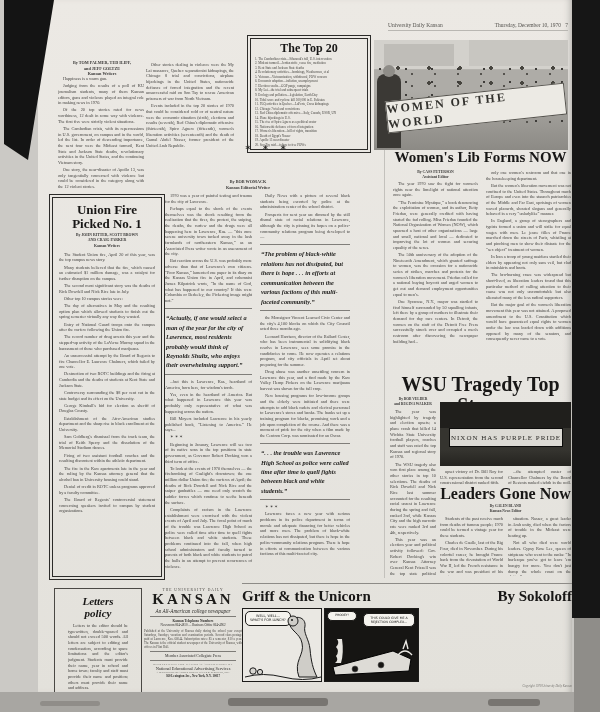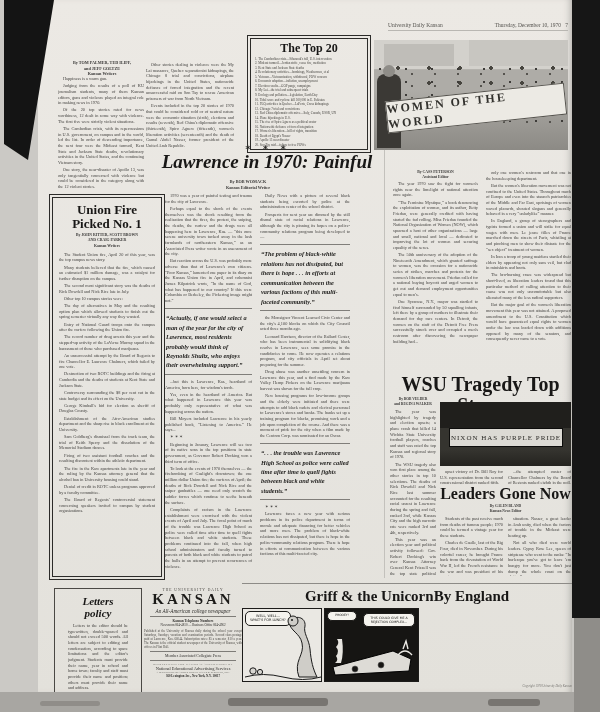--- a/index.html
+++ b/index.html
@@ -34,21 +34,21 @@
   
   .photo2{left:402px;top:402px;width:131px;height:64px;background:linear-gradient(180deg,#201f1c 0 40%,#35342f 41% 75%,#24231f 100%);overflow:hidden;}
   .banner2{position:absolute;left:9px;top:26px;width:112px;height:17px;background:#dcdad4;border:1px solid #0d0d0c;display:flex;align-items:center;justify-content:center;font-weight:normal;font-size:7px;letter-spacing:1px;color:#2a2925;}
   .vrule{position:absolute;width:1px;background:#c3c1bc;}
   .hrule{position:absolute;height:1px;background:#8d8b87;}
   
   .lbox{left:16px;top:588px;width:88px;height:110px;border:1px solid #4a4844;padding:5px 13px;box-sizing:border-box;}
   .mast{left:104px;top:588px;width:102px;height:112px;text-align:center;overflow:hidden;}
   .mast .thin{height:1px;background:#7e7c78;margin:2px 8px;}
   
-  .cttl{left:204px;top:589px;width:330px;display:flex;justify-content:center;align-items:baseline;}
+  .cttl{left:204px;top:589px;width:330px;display:flex;justify-content:space-between;align-items:baseline;}
   .panels{left:204px;top:608px;width:312px;height:74px;display:flex;gap:2px;}
   .panel{position:relative;border:1px solid #1d1c1a;background:#eae8e3;box-sizing:border-box;overflow:hidden;}
   .bub{position:absolute;background:#f5f3ee;border:1px solid #1d1c1a;border-radius:5px;padding:2px 3px;font-family:"DejaVu Sans",sans-serif;font-size:3.4px;line-height:1.25;color:#141413;text-align:center;}
   .copy{font-size:3px;font-style:italic;color:#767471;text-align:right;}
 </style>
 </head>
 <body>
 
 <div class="screen">
   <div class="page">
@@ -110,21 +110,20 @@
 
     <div class="abs photo1">
       <div class="bld" style="left:10px;top:4px;width:70px;height:22px;"></div>
       <div class="bld" style="left:95px;top:0;width:99px;height:26px;background:#c8c6c1;"></div>
       <div class="crowd"></div>
       <div class="lady"></div>
       <div class="banner1">WOMEN OF THE WORLD</div>
     </div>
 
     <div class="abs stars" style="left:130px;top:144px;width:200px;">✶ ✶ ✶</div>
-    <div class="abs hl" style="left:118px;top:152px;width:222px;font-size:19px;font-style:italic;">Lawrence in 1970: Painful</div>
     <div class="abs byline" style="left:150px;top:179px;width:120px;">
 
     <div>By BOB WOMACK</div>
         <div>Kansan Editorial Writer</div>
       </div>
     <div class="abs" style="left:127px;top:193px;width:87px;height:382px;overflow:hidden;">
       <div class="col">
 
       <p>1970 was a year of painful testing and trauma for the city of Lawrence.</p>
           <p>Perhaps equal to the shock of the events themselves was the shock resulting from the realization that the fires, the protest, the sniping, the deaths, the curfew and the drugs were all happening here in Lawrence, Kas. — “this once serene university town tucked away in the lush farmlands of northeastern Kansas,” as an Associated Press writer wrote in an assessment of the city.</p>
@@ -190,20 +189,21 @@
           <p>Sam Goldberg's dismissal from the track team, the trial of Keith Sperry and the dissolution of the Memorial Stadium dances.</p>
           <p>Firing of two assistant football coaches and the resulting discontent within the athletic department.</p>
           <p>The fire in the Kaw apartments late in the year and the ruling by the Kansas attorney general that the alcohol ban in University housing could stand.</p>
           <p>Denial of credit in ROTC unless programs approved by a faculty committee.</p>
           <p>The Board of Regents' controversial statement concerning speakers invited to campus by student organizations.</p>
         </div>
     </div>
 
     <div class="vrule" style="left:346px;top:150px;height:428px;"></div>
 
+    <div class="abs hl" style="left:352px;top:150px;width:181px;font-size:15px;">Women's Lib Forms NOW</div>
     <div class="abs byline" style="left:355px;top:170px;width:85px;font-size:3.8px;">
 
     <div>By CASS PETERSON</div>
         <div>Assistant Editor</div>
       </div>
     <div class="abs col" style="left:355px;top:181px;width:85px;height:191px;">
 
     <p>The year 1970 saw the fight for women's rights near the limelight of national attention once again.</p>
         <p>“The Feminine Mystique,” a book denouncing the exploitation of women, and its author, Betty Friedan, were generally credited with having started the fad rolling. Miss Friedan founded the National Organization of Women (NOW), which spawned a host of other organizations — large and small, national and local — dedicated to improving the lot of women and securing equality of the sexes.</p>
         <p>The 50th anniversary of the adoption of the Nineteenth Amendment, which granted suffrage to women, was the occasion for a nationwide series of strikes, marches and protests for the women's liberation movement. Friedan called for a national buying boycott and urged women to get out and demand employment opportunities equal to men's.</p>
@@ -282,21 +282,21 @@
       <div style="font-size:3.8px;">Member Associated Collegiate Press</div>
       <div class="thin"></div>
       <div style="font-size:2.8px;letter-spacing:.4px;color:#55534f;">REPRESENTED FOR NATIONAL ADVERTISING BY</div>
       <div style="font-size:4.4px;">National Educational Advertising Services</div>
       <div style="font-size:2.7px;color:#55534f;">A DIVISION OF READER'S DIGEST SALES &amp; SERVICES, INC.</div>
       <div style="font-size:3px;font-weight:bold;">360 Lexington Ave., New York, N.Y. 10017</div>
     </div>
 
     <div class="abs cttl">
       <span class="hl" style="font-size:15px;">Griff &amp; the Unicorn</span>
-      <span class="hl" style="font-size:15px;">By England</span>
+      <span class="hl" style="font-size:15px;">By Sokoloff</span>
     </div>
     <div class="abs panels">
       <div class="panel" style="width:80px;">
         <div class="bub" style="left:2px;top:2px;width:38px;">WELL, WELL... WHAT'S FOR LUNCH?</div>
         <svg width="80" height="72" viewBox="0 0 80 72" style="position:absolute;left:0;top:0;">
           <path d="M56 68 C50 52 62 46 59 34 C57 24 47 22 46 13 C52 5 63 8 62 17 C60 24 66 30 67 40 C68 52 70 60 74 68 Z" fill="#cfcdc8" stroke="#1a1a1a" stroke-width="1"></path>
           <circle cx="50" cy="12" r="5" fill="#cfcdc8" stroke="#1a1a1a" stroke-width="1"></circle>
           <circle cx="49" cy="11" r="1" fill="#1a1a1a"></circle>
           <path d="M2 68 Q20 63 40 68 T78 68" stroke="#1a1a1a" stroke-width="1" fill="none"></path>
           <circle cx="10" cy="62" r="3.2" fill="#d8d6d1" stroke="#1a1a1a" stroke-width="1"></circle>

